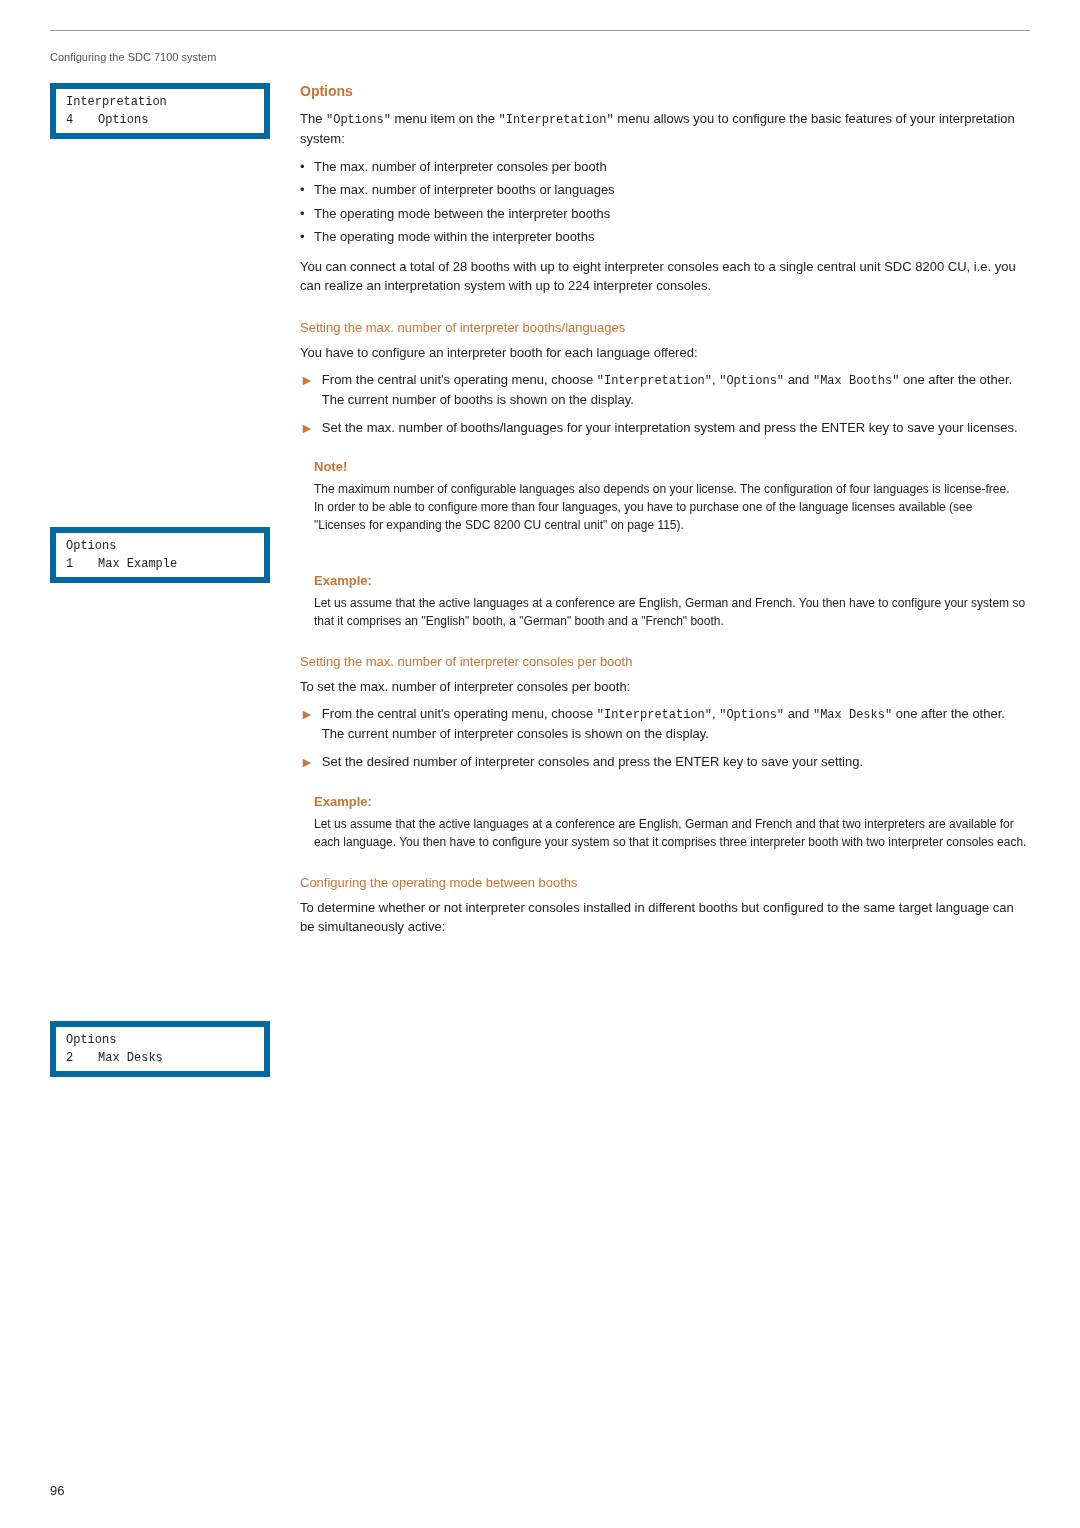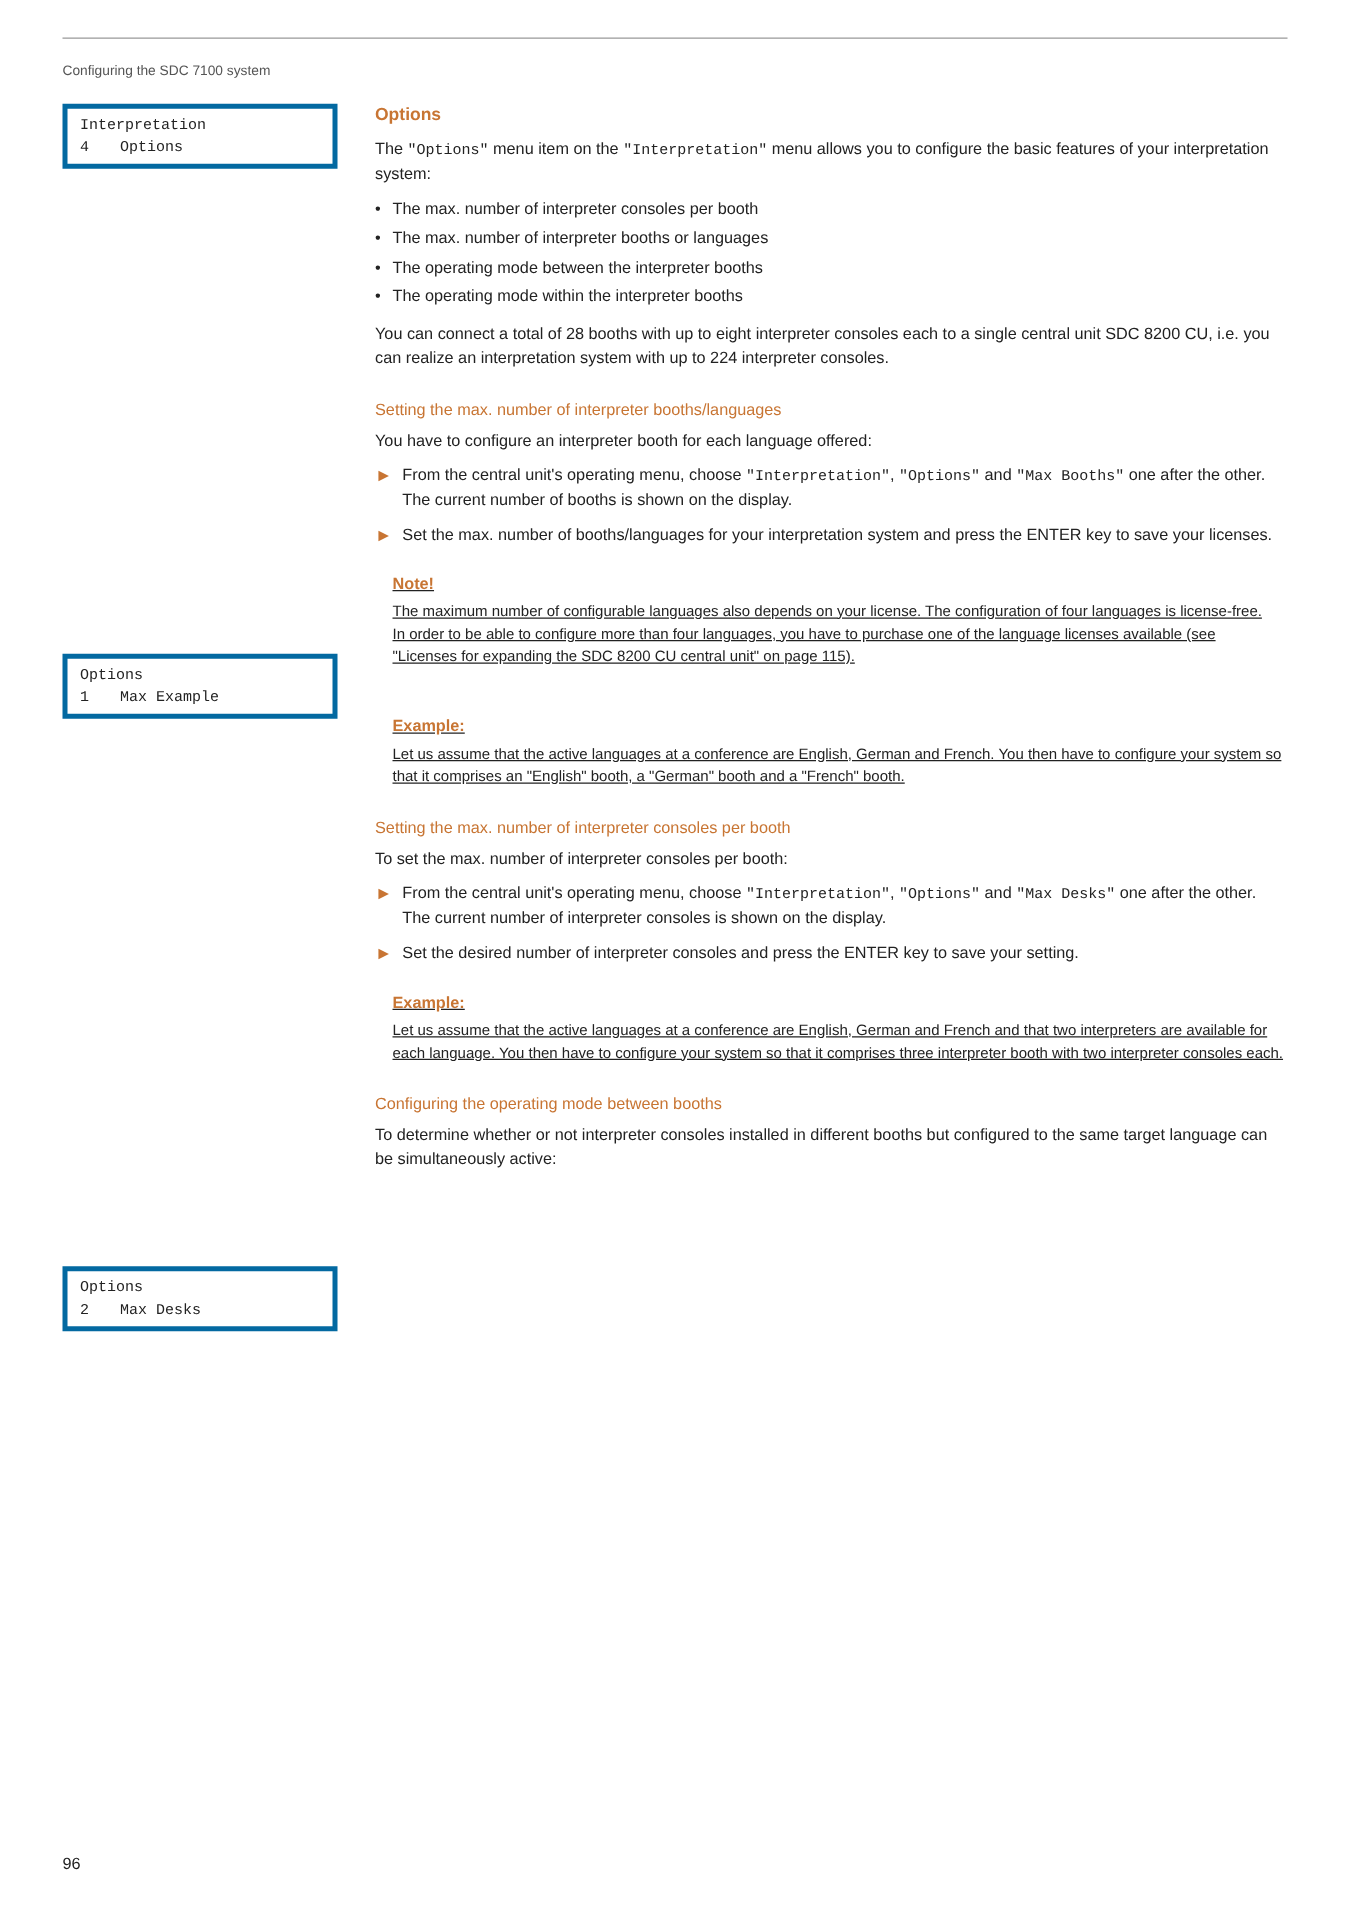--- a/index.html
+++ b/index.html
@@ -37,21 +37,21 @@
       width: 220px;
       flex-shrink: 0;
     }
 
     .right-col {
       flex: 1;
     }
 
     
     .lcd-box {
-      border: 4px solid #0369a1;
+      border: 6px solid #0369a1;
       font-family: 'Courier New', monospace;
       font-size: 12px;
       padding: 6px 10px;
       margin-bottom: 8px;
       background: #fff;
       min-width: 160px;
     }
 
     .lcd-box .lcd-title {
       font-size: 12px;
@@ -142,21 +142,20 @@
     }
 
     .arrow-text {
       flex: 1;
     }
 
     
     .note-box {
       margin: 10px 0;
       padding: 10px 14px;
-      text-decoration: underline;
     }
 
     .note-label {
       color: #c87533;
       font-weight: bold;
       font-size: 13px;
       margin-bottom: 6px;
     }
 
     .example-label {
@@ -168,21 +167,20 @@
     }
 
     .note-box p, .example-block p {
       font-size: 12px;
       line-height: 1.5;
     }
 
     .example-block {
       margin: 21px 0;
       padding: 0 0 0 14px;
-      text-decoration: underline;
     }
 
     code {
       font-family: 'Courier New', monospace;
       font-size: 12px;
     }
 
     .section-divider {
       margin: 24px 0 0 0;
     }

